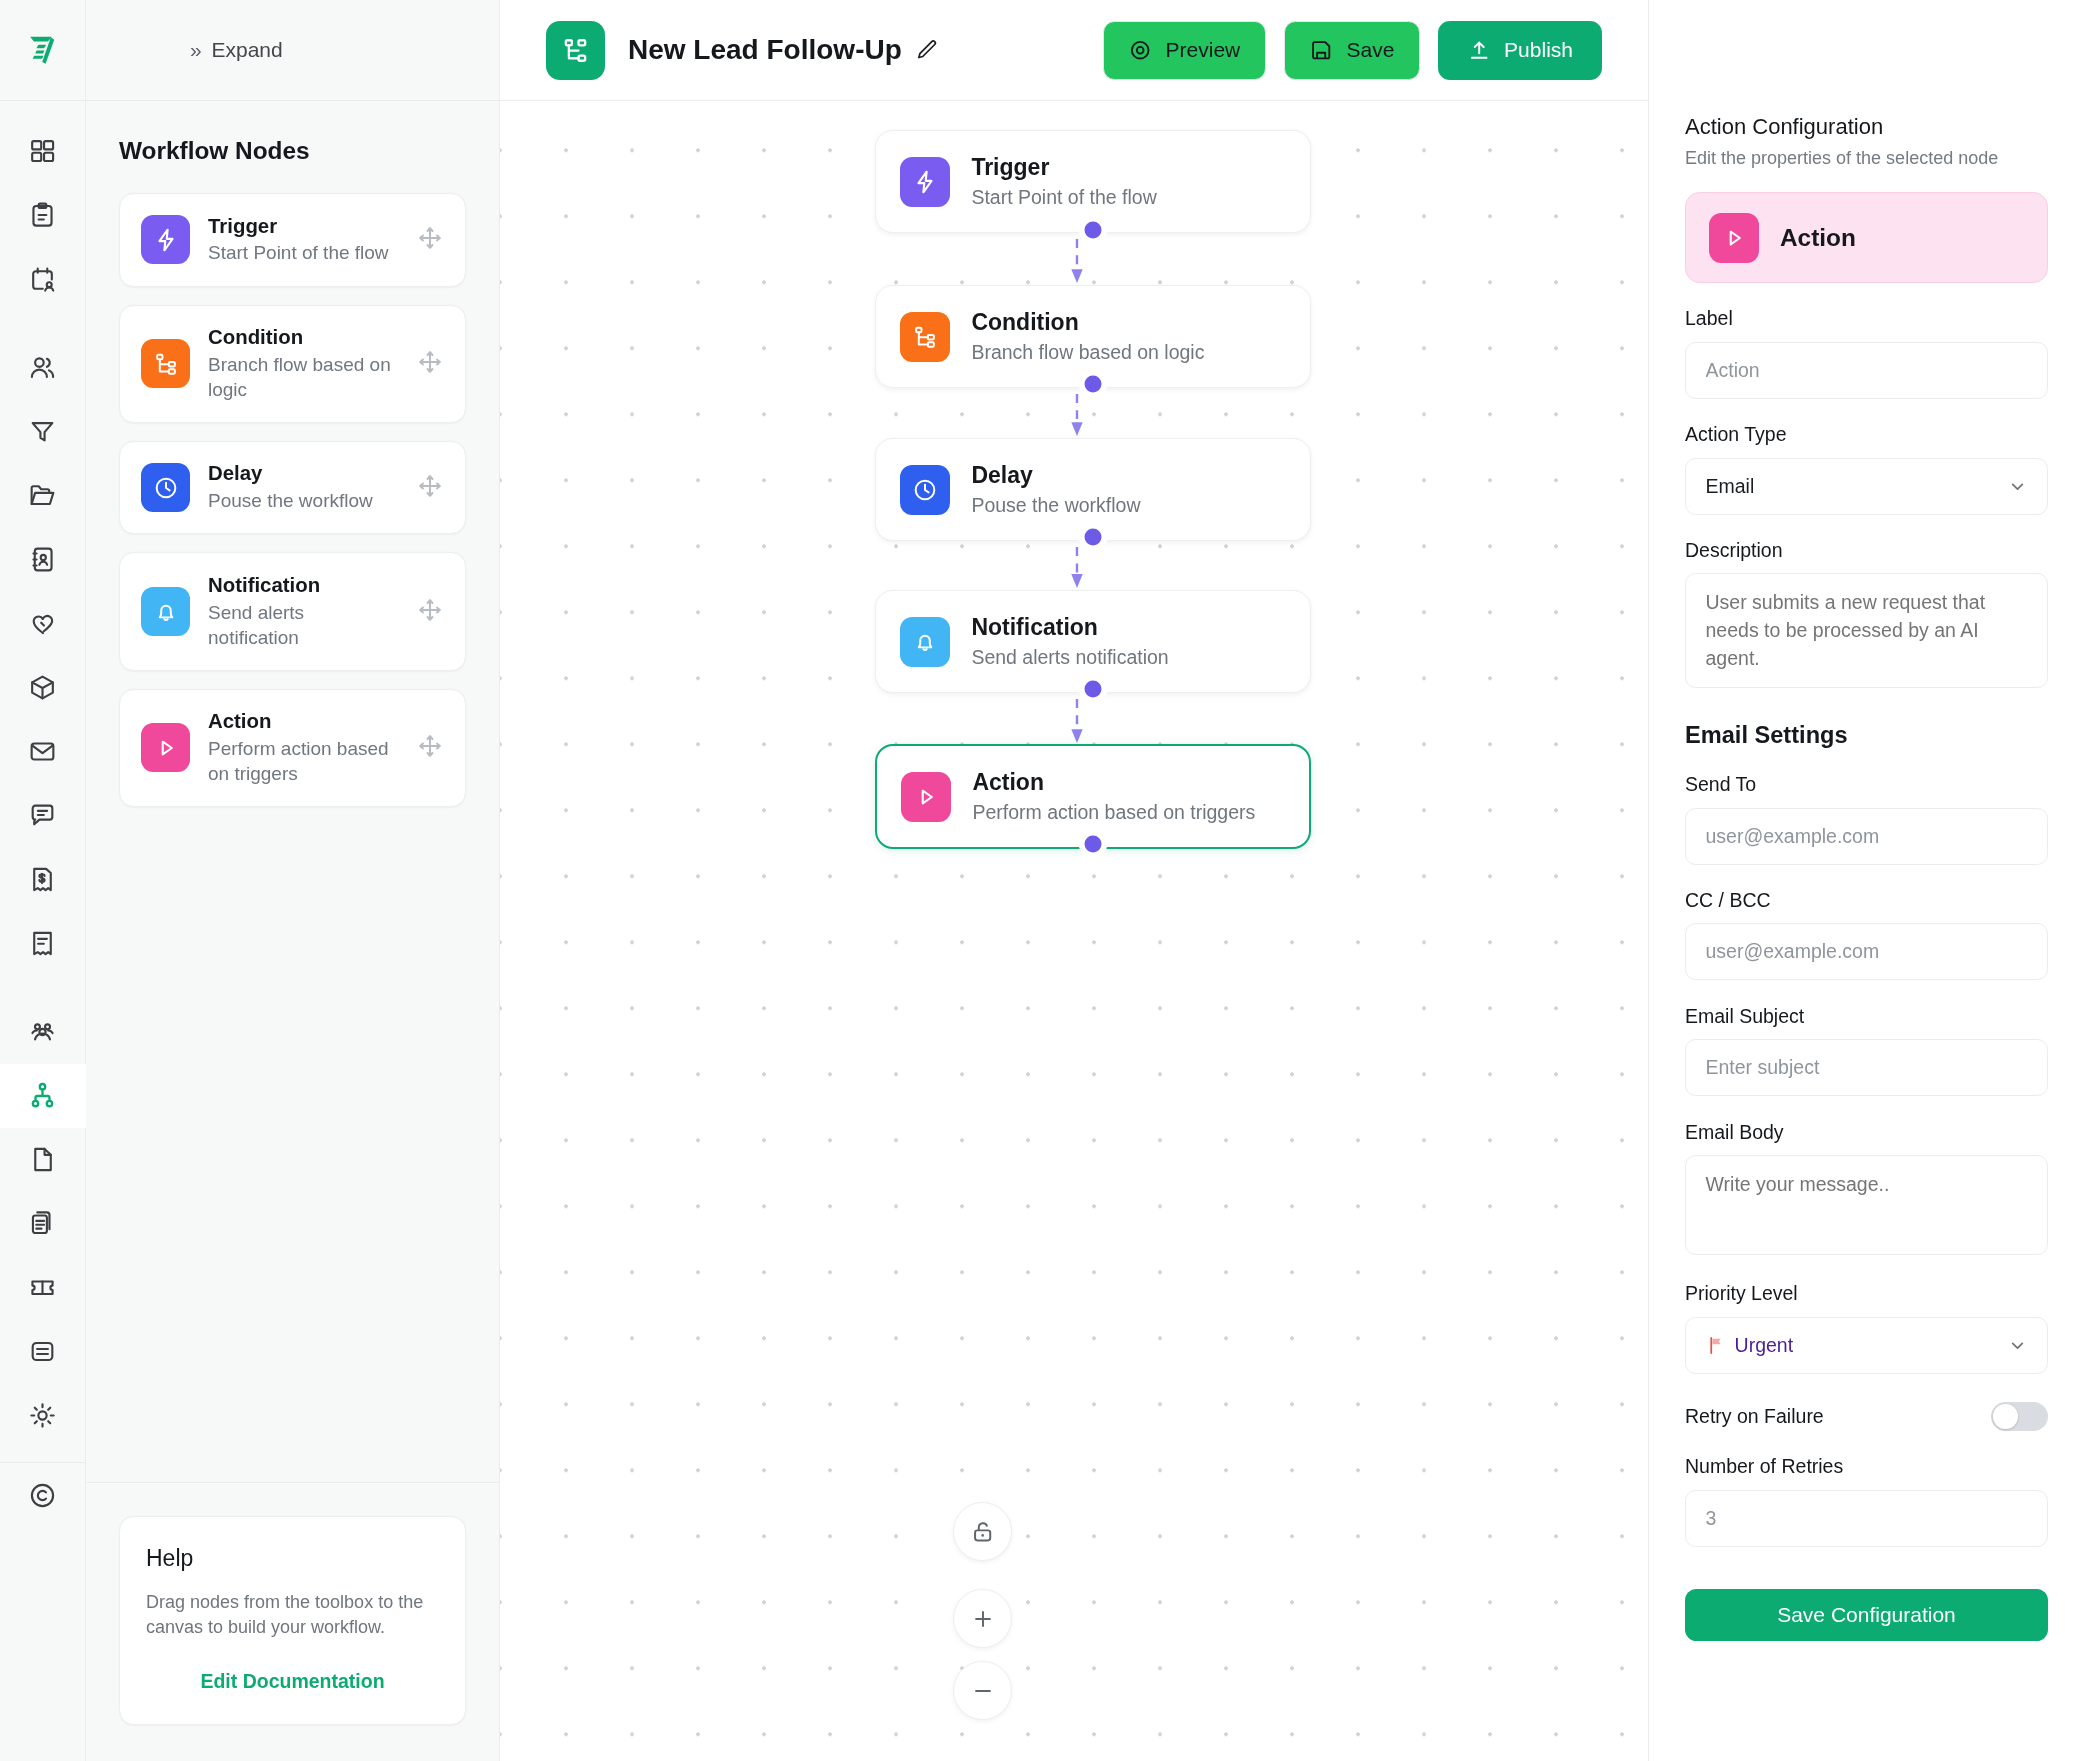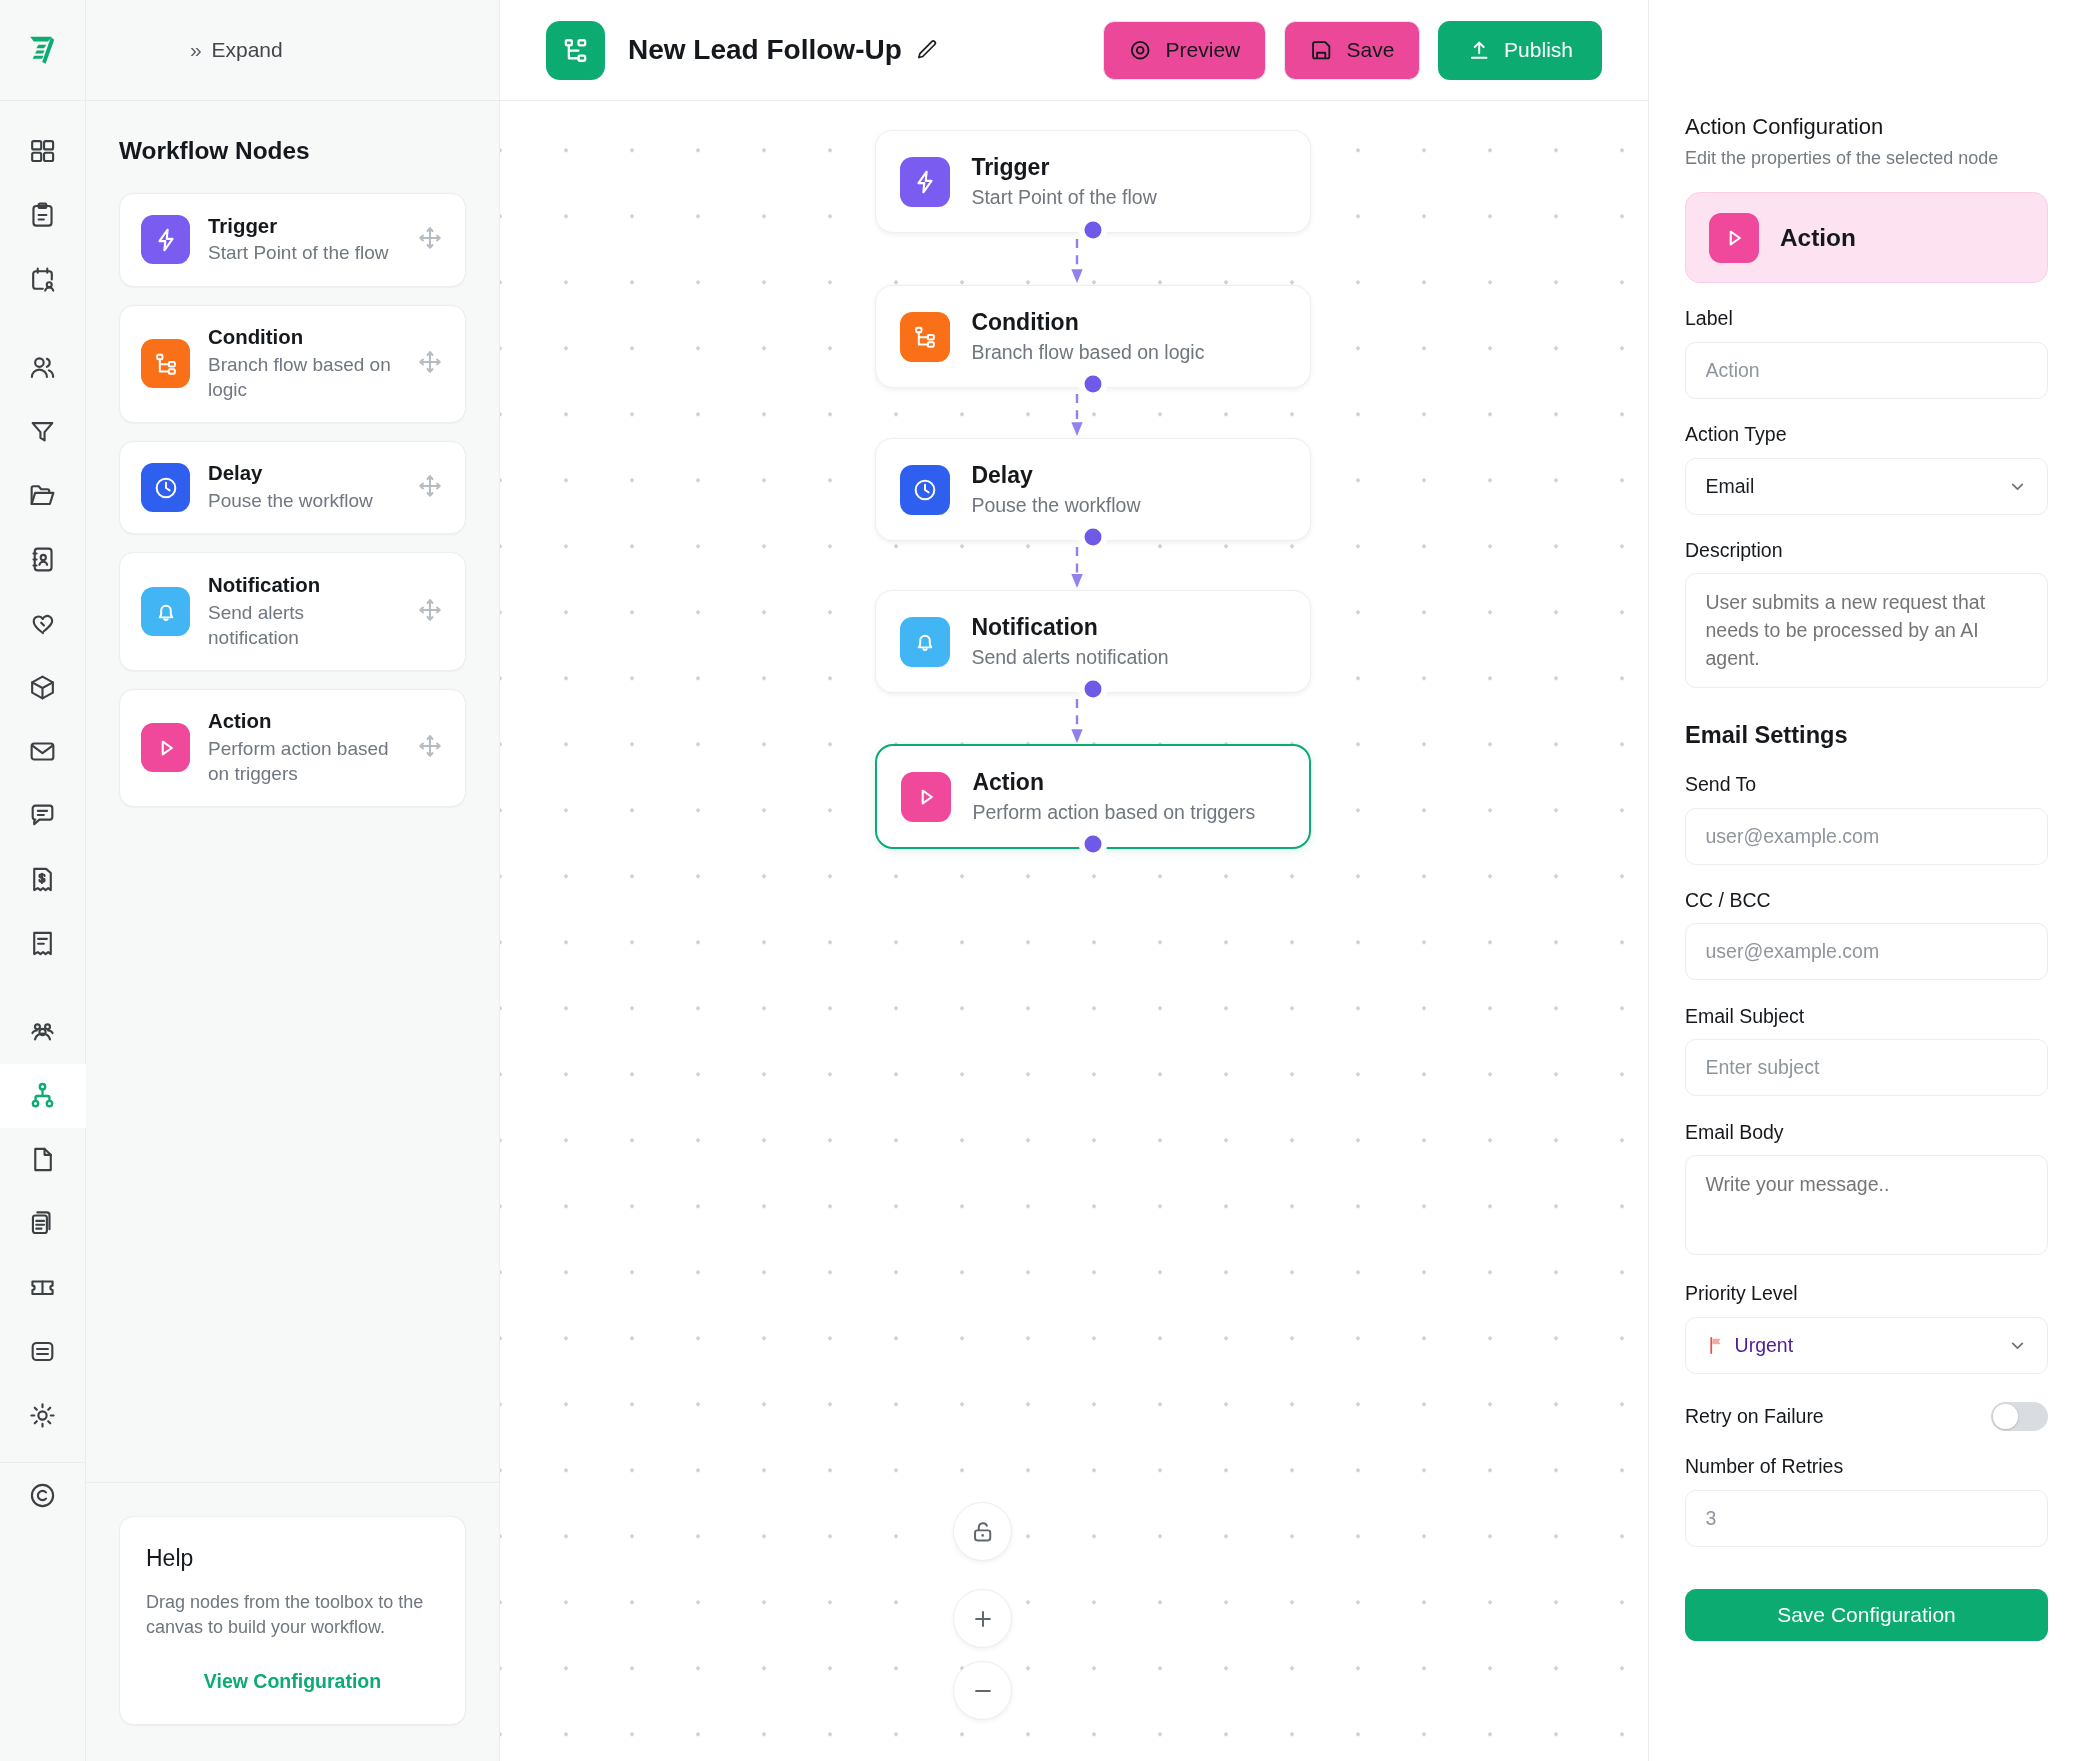--- a/index.html
+++ b/index.html
@@ -97,21 +97,21 @@
     display: flex; align-items: center; justify-content: center; flex: 0 0 59px;
   }
   .wf-title { font-size: 28px; font-weight: 700; color: #15181c; margin-left: 23px; }
   .pencil { margin-left: 13px; color: #1b1e22; cursor: pointer; display: flex; }
   .top-actions { margin-left: auto; display: flex; align-items: center; gap: 18px; }
   .btn {
     display: flex; align-items: center; gap: 13px;
     height: 59px; padding: 0 24.4px; border-radius: 11.4px;
     font-size: 21px; cursor: pointer; white-space: nowrap;
   }
-  .btn-ghost { background: #ec4899; border: 0.8px solid #e6e7ea; color: #15181c; }
+  .btn-ghost { background: #22c55e; border: 0.8px solid #e6e7ea; color: #15181c; }
   .btn-primary { background: #0cab72; color: #fff; border: 0.8px solid #0cab72; padding: 0 28px; }
 
   .grid {
     position: absolute; left: 0; right: 0; top: 101px; bottom: 0;
     background-image: radial-gradient(#d2d3d6 1.7px, transparent 1.8px);
     background-size: 66px 66px;
     background-position: 33px 16.3px;
   }
   .flow { position: absolute; left: 0; top: 101px; width: 100%; height: calc(100% - 101px); }
 
@@ -491,21 +491,21 @@
                 <path d="M12 3.6 9.9 6M12 3.6 14.1 6M12 3.6v16.8M12 20.4 9.9 18M12 20.4l2.1-2.4M3.6 12 6 9.9M3.6 12 6 14.1M3.6 12h16.8M20.4 12 18 9.9M20.4 12 18 14.1"></path>
               </svg></div>
           </div>
         </div>
     </div>
     <div class="help-wrap">
       <div class="help-sep"></div>
       <div class="help-card">
         <div class="help-title">Help</div>
         <div class="help-p">Drag nodes from the toolbox to the canvas to build your workflow.</div>
-        <div class="help-link">View Configuration</div>
+        <div class="help-link">Edit Documentation</div>
       </div>
     </div>
   </div>
 
   <div class="canvas">
     <div class="canvas-top">
       <div class="title-sq">
         <svg width="29" height="29" viewBox="0 0 24 24" fill="none" stroke="#fff" stroke-width="1.9" stroke-linecap="round">
           <rect x="4" y="3.5" width="5" height="4.2" rx="1.2"></rect>
           <rect x="14.5" y="3.5" width="5.5" height="4.2" rx="1.2"></rect>

